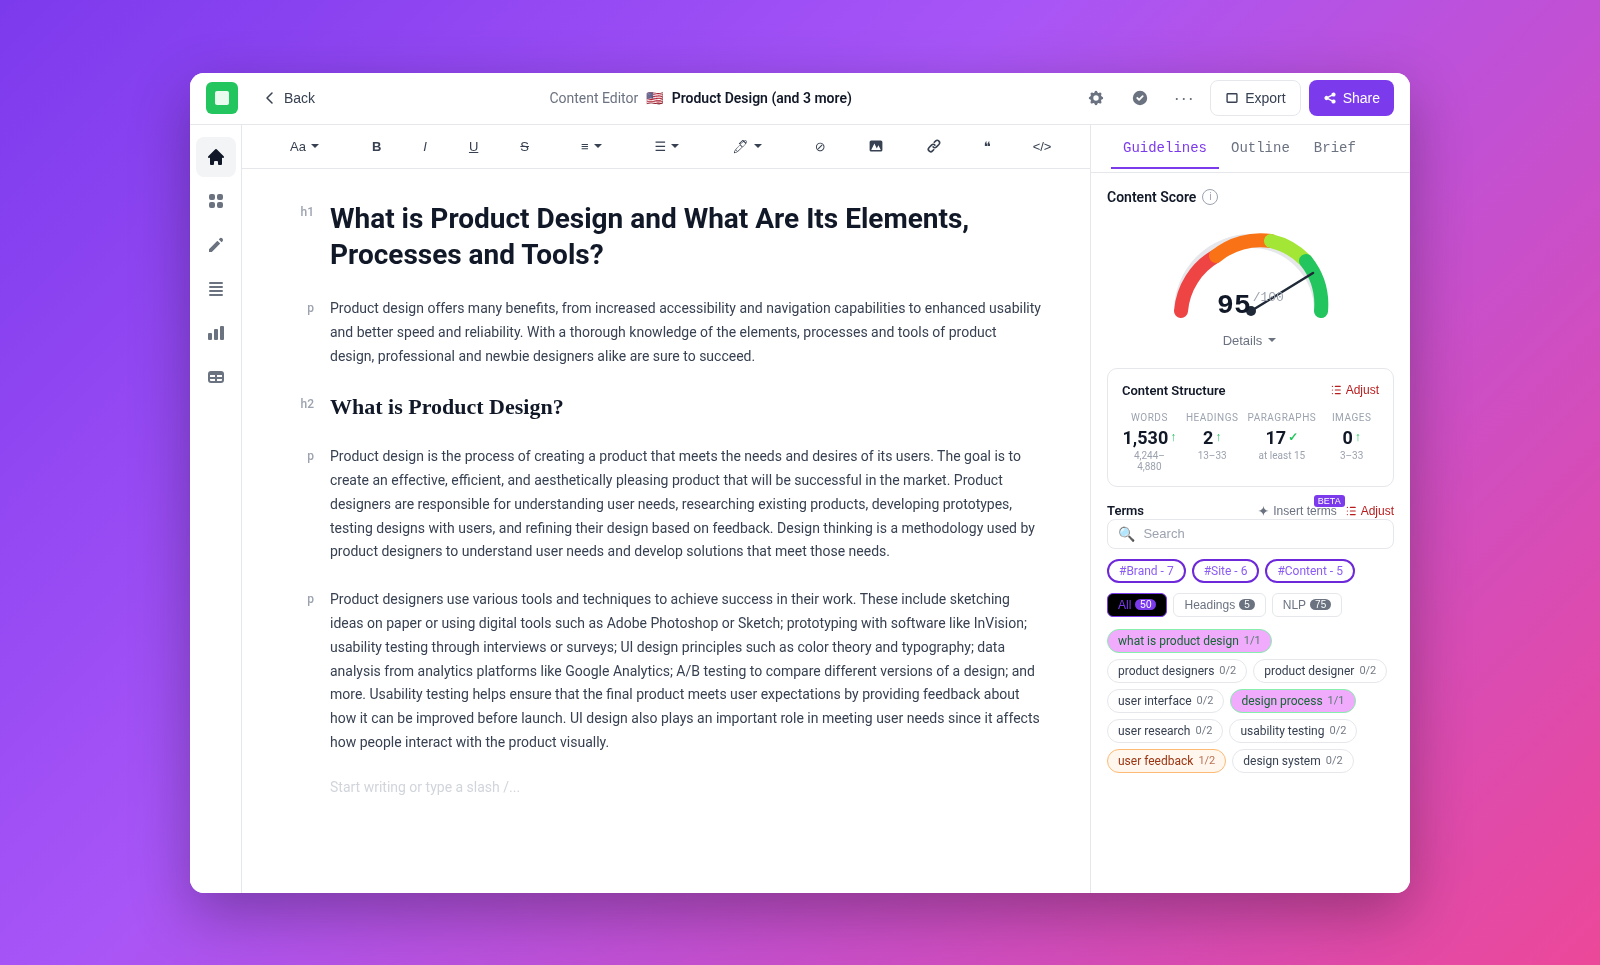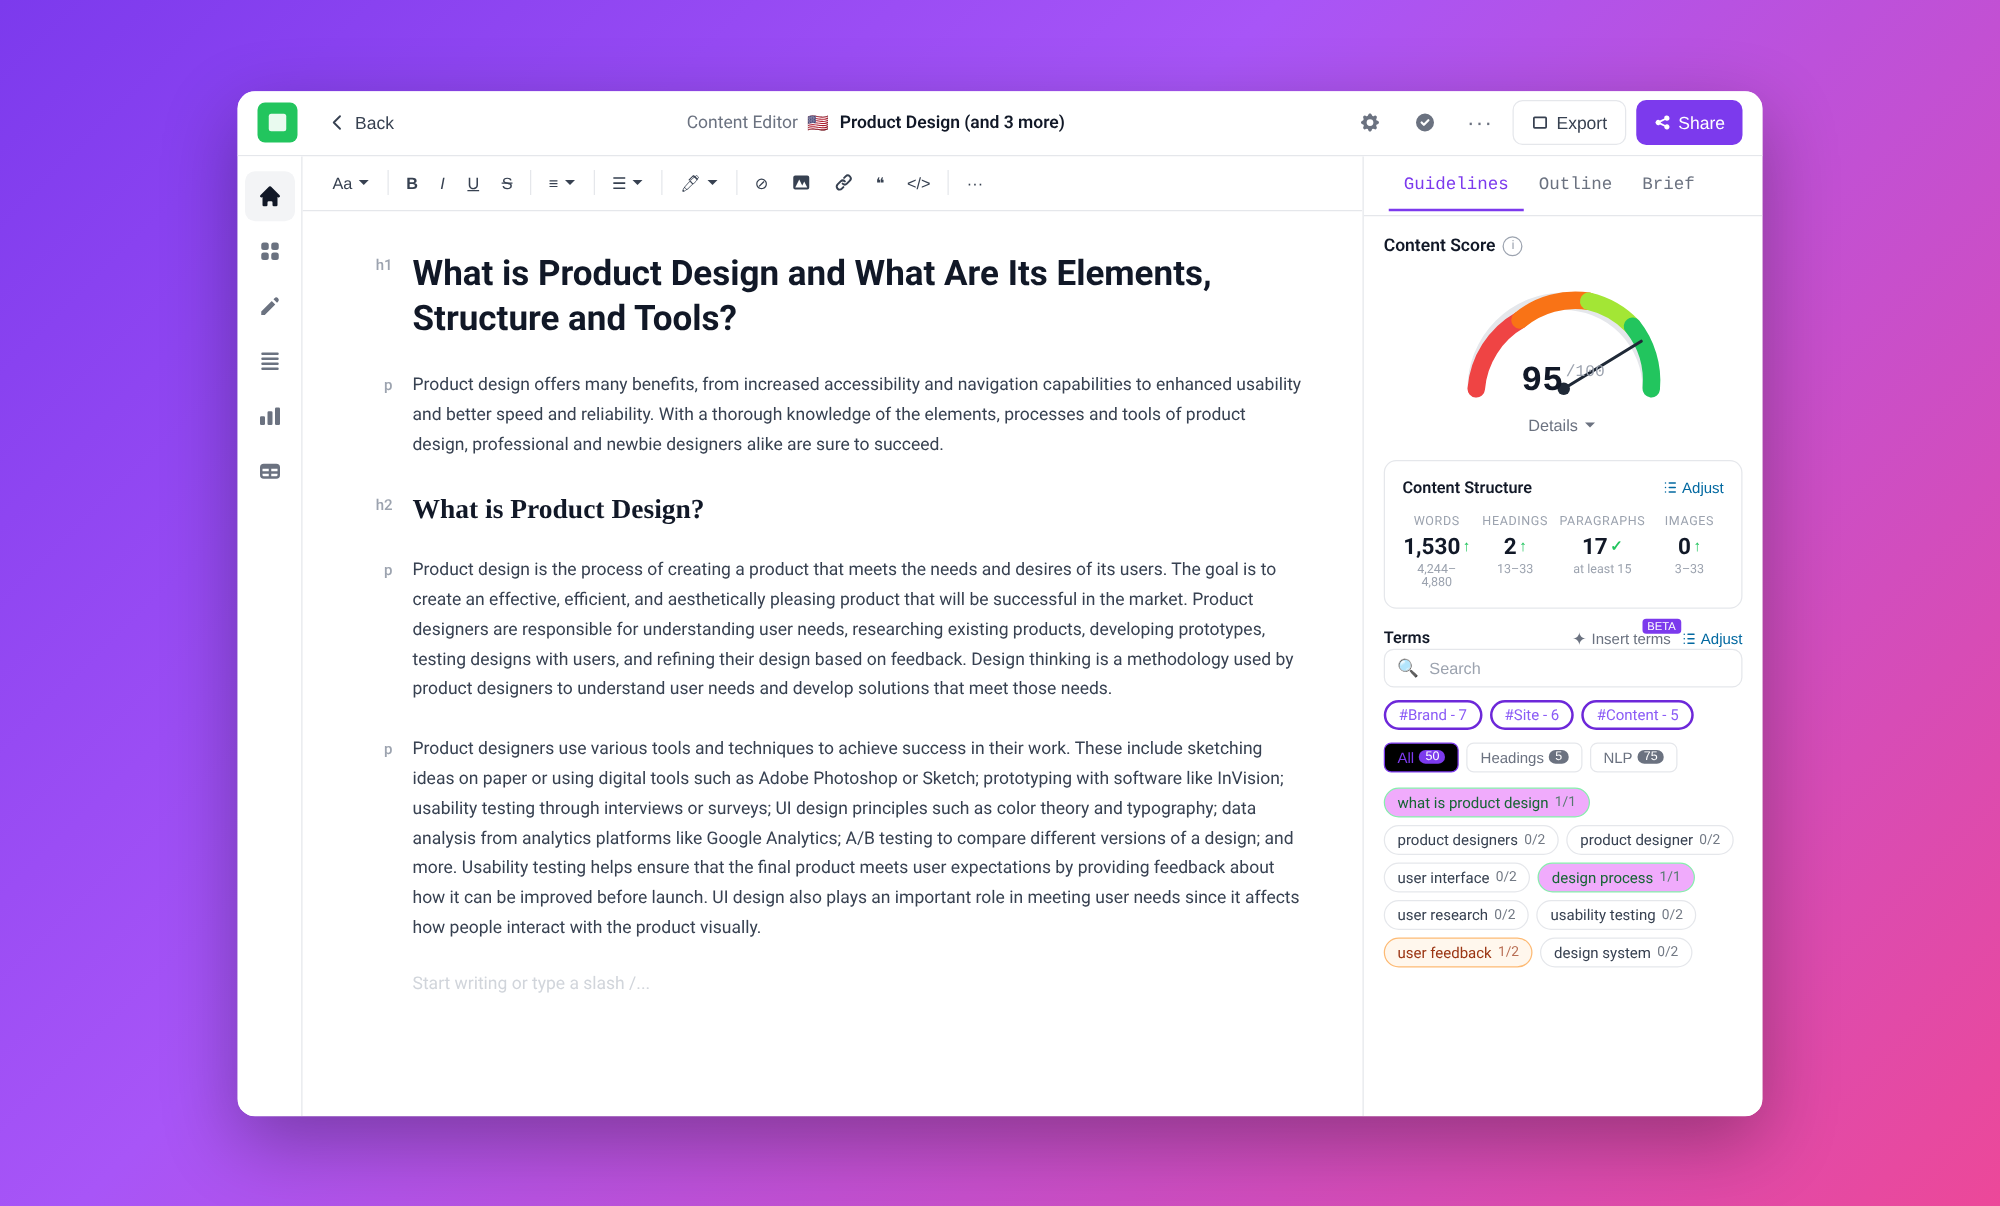--- a/index.html
+++ b/index.html
@@ -161,20 +161,21 @@
       border: none;
       background: none;
       border-radius: 5px;
       cursor: pointer;
       display: flex;
       align-items: center;
       gap: 4px;
       color: #374151;
       font-size: 13px;
       font-weight: 500;
+      margin-left: 24px;
     }
     .toolbar-separator {
       width: 1px;
       height: 20px;
       background: #e5e7eb;
       margin: 0 4px;
     }
     .editor-content {
       flex: 1;
       overflow-y: auto;
@@ -337,21 +338,21 @@
     .structure-title {
       font-size: 13px;
       font-weight: 600;
       color: #111827;
     }
     .adjust-btn {
       display: flex;
       align-items: center;
       gap: 4px;
       font-size: 12px;
-      color: #0369a1;
+      color: #b91c1c;
       cursor: pointer;
       background: none;
       border: none;
     }
     .stats-grid {
       display: grid;
       grid-template-columns: 1fr 1fr 1fr 1fr;
       gap: 8px;
     }
     .stat-item { text-align: center; }
@@ -645,21 +646,21 @@
         <button class="toolbar-btn">❝</button>
         <button class="toolbar-btn">&lt;/&gt;</button>
         <div class="toolbar-separator"></div>
         <button class="toolbar-btn">···</button>
       </div>
 
       <div class="editor-content">
         <div class="doc-block">
           <div class="block-label">h1</div>
           <div class="block-content">
-            <div class="h1-text">What is Product Design and What Are Its Elements, Structure and Tools?</div>
+            <div class="h1-text">What is Product Design and What Are Its Elements, Processes and Tools?</div>
           </div>
         </div>
         <div class="doc-block">
           <div class="block-label">p</div>
           <div class="block-content">
             <div class="p-text">Product design offers many benefits, from increased accessibility and navigation capabilities to enhanced usability and better speed and reliability. With a thorough knowledge of the elements, processes and tools of product design, professional and newbie designers alike are sure to succeed.</div>
           </div>
         </div>
         <div class="doc-block">
           <div class="block-label">h2</div>

